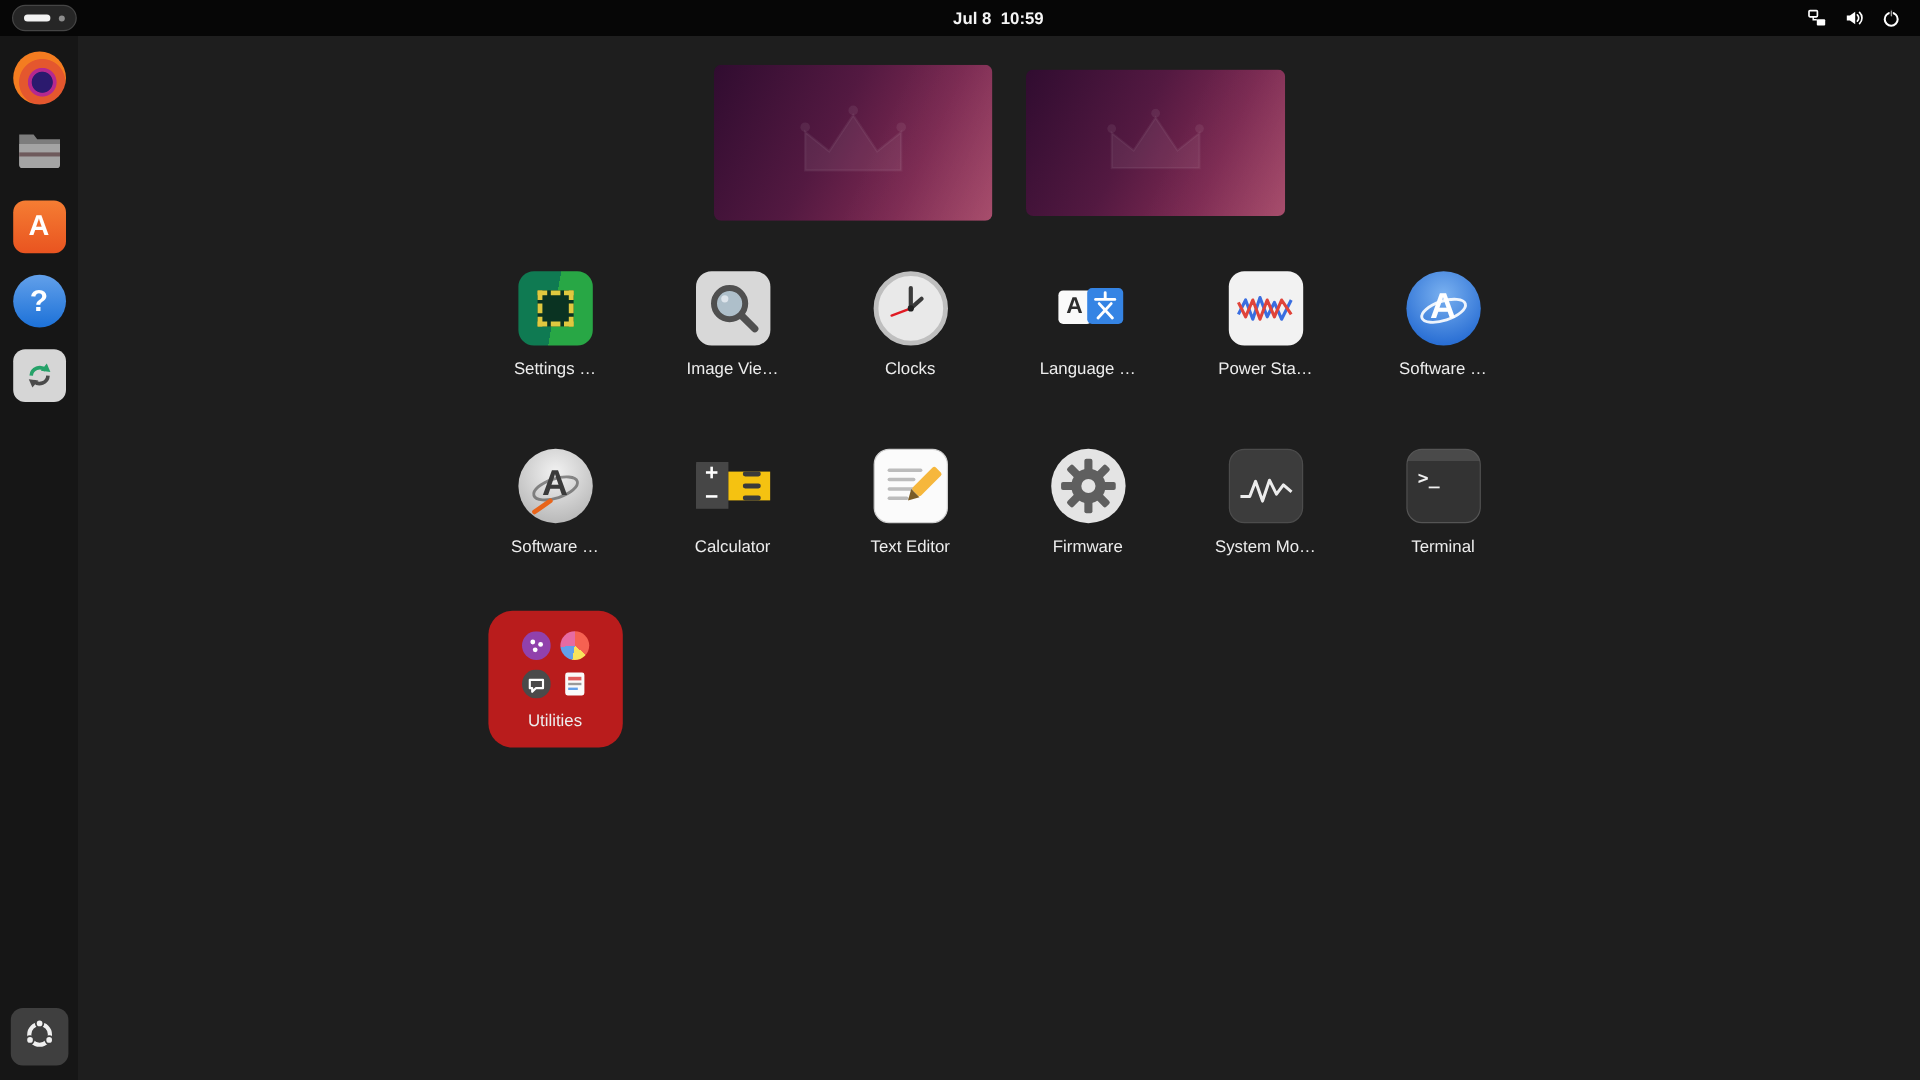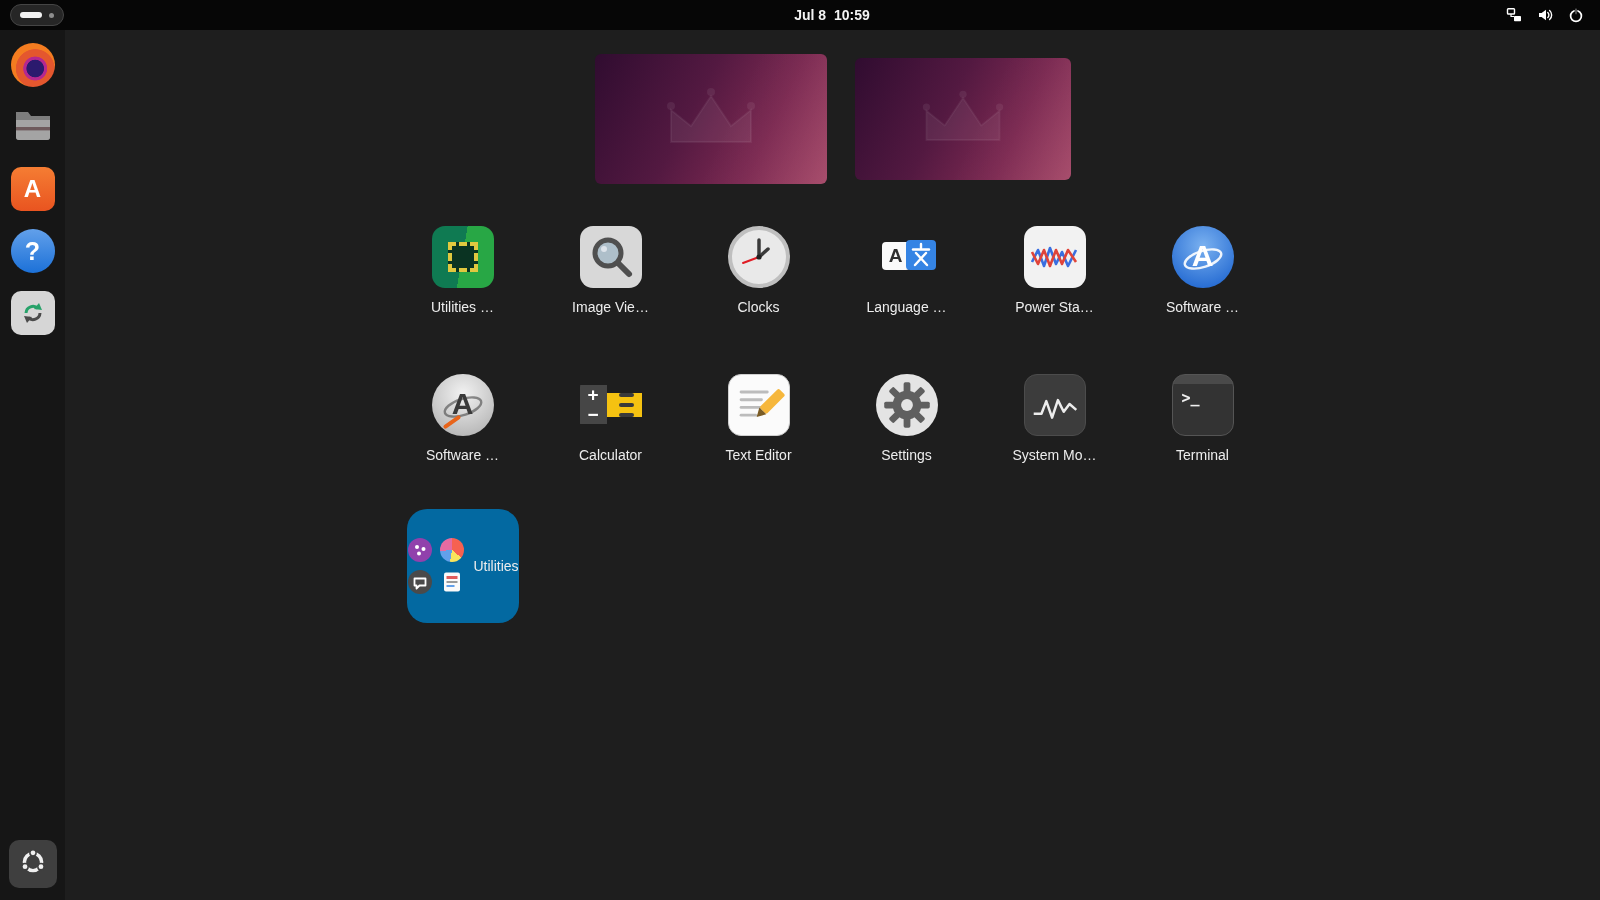--- a/index.html
+++ b/index.html
@@ -92,22 +92,22 @@
   .startup-win{width:34px;height:26px;border:3px solid #fff;border-radius:4px;position:relative;}
   .startup-win::after{content:"";position:absolute;left:2px;top:2px;width:12px;height:8px;background:#fff;border-radius:1px;}
   .texted{background:#fbfbfb;border:1px solid #cfcfcf;}
   .settings-plate{background:#e4e4e4;}
   .sysmon{background:#3c3c3c;border:1px solid #4c4c4c;}
   .term{background:linear-gradient(#4a4a4a 0 9px,#333 9px);border:1px solid #555;border-radius:13px;position:relative;}
   .term-prompt{position:absolute;left:9px;top:14px;font-family:"DejaVu Sans Mono",monospace;
     font-weight:700;font-size:15px;color:#f0f0f0;}
 
   
-  .folder-box{width:112px;height:114px;background:#0369a1;border-radius:20px;
-    display:flex;align-items:center;justify-content:center;gap:9px;}
+  .folder-box{width:112px;height:114px;background:#b91c1c;border-radius:20px;
+    display:flex;flex-direction:column;align-items:center;justify-content:center;gap:9px;}
   .mini-grid{display:grid;grid-template-columns:26px 26px;grid-auto-rows:26px;gap:6px;}
   .mini{width:26px;height:26px;display:flex;align-items:center;justify-content:center;}
   .mini-pie{width:24px;height:24px;border-radius:50%;
     background:conic-gradient(#f66151 0 130deg,#f8e45c 130deg 190deg,#62a0ea 190deg 265deg,#e66ba2 265deg 360deg);}
 </style>
 </head>
 <body>
 
 <div class="topbar">
   <div class="ws-pill">
@@ -205,21 +205,21 @@
     </div>
   </div>
 
   <div class="app-grid">
 
 
     <div class="app-cell">
       <div class="app-icon rsq chip-green">
         <div class="chip-core dark"></div>
       </div>
-      <div class="app-label">Utilities …</div>
+      <div class="app-label">Settings …</div>
     </div>
 
     <div class="app-cell">
       <div class="app-icon rsq imgview">
         <svg width="62" height="62" viewBox="0 0 62 62">
           <circle cx="28" cy="27" r="13" fill="#aebfca" stroke="#4f4f4f" stroke-width="5"></circle>
           <circle cx="24" cy="23" r="3" fill="#e8eef2" opacity="0.8"></circle>
           <line x1="38" y1="37" x2="49" y2="48" stroke="#4f4f4f" stroke-width="6" stroke-linecap="round"></line>
         </svg>
       </div>
@@ -326,21 +326,21 @@
             <rect x="28" y="5" width="8" height="13" rx="2" transform="rotate(135 32 32)"></rect>
             <rect x="28" y="5" width="8" height="13" rx="2" transform="rotate(180 32 32)"></rect>
             <rect x="28" y="5" width="8" height="13" rx="2" transform="rotate(225 32 32)"></rect>
             <rect x="28" y="5" width="8" height="13" rx="2" transform="rotate(270 32 32)"></rect>
             <rect x="28" y="5" width="8" height="13" rx="2" transform="rotate(315 32 32)"></rect>
             <circle cx="32" cy="32" r="17"></circle>
           </g>
           <circle cx="32" cy="32" r="7" fill="#e4e4e4"></circle>
         </svg>
       </div>
-      <div class="app-label">Settings</div>
+      <div class="app-label">Firmware</div>
     </div>
 
     <div class="app-cell">
       <div class="app-icon rsq sysmon">
         <svg width="62" height="62" viewBox="0 0 62 62">
           <polyline points="9,40 17,40 22,27 28,44 34,26 40,38 46,30 53,36" fill="none" stroke="#ececec" stroke-width="2.6" stroke-linejoin="round"></polyline>
         </svg>
       </div>
       <div class="app-label">System Mo…</div>
     </div>

